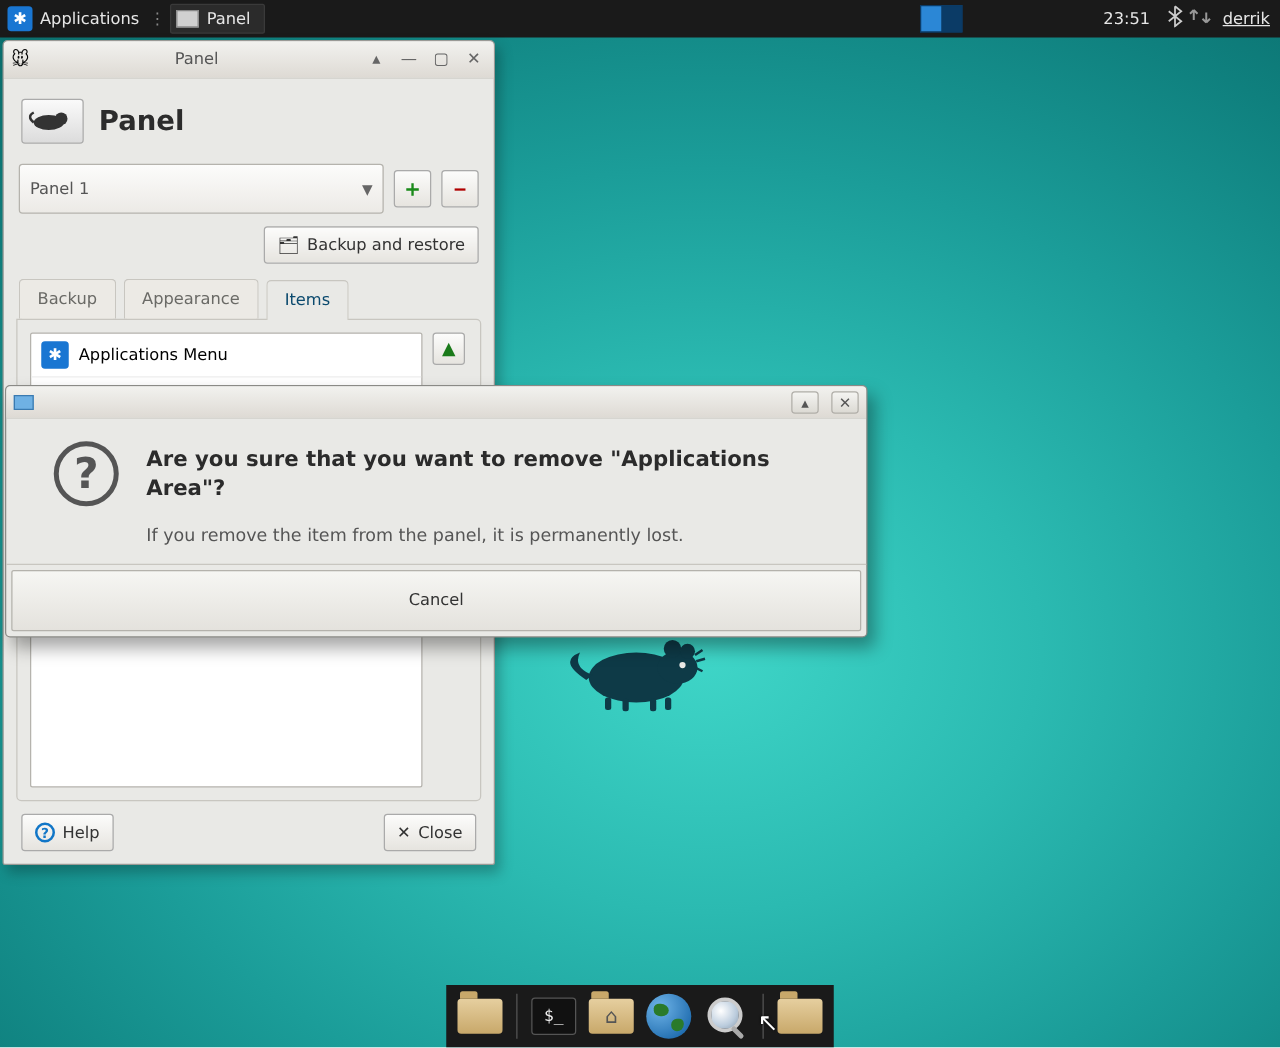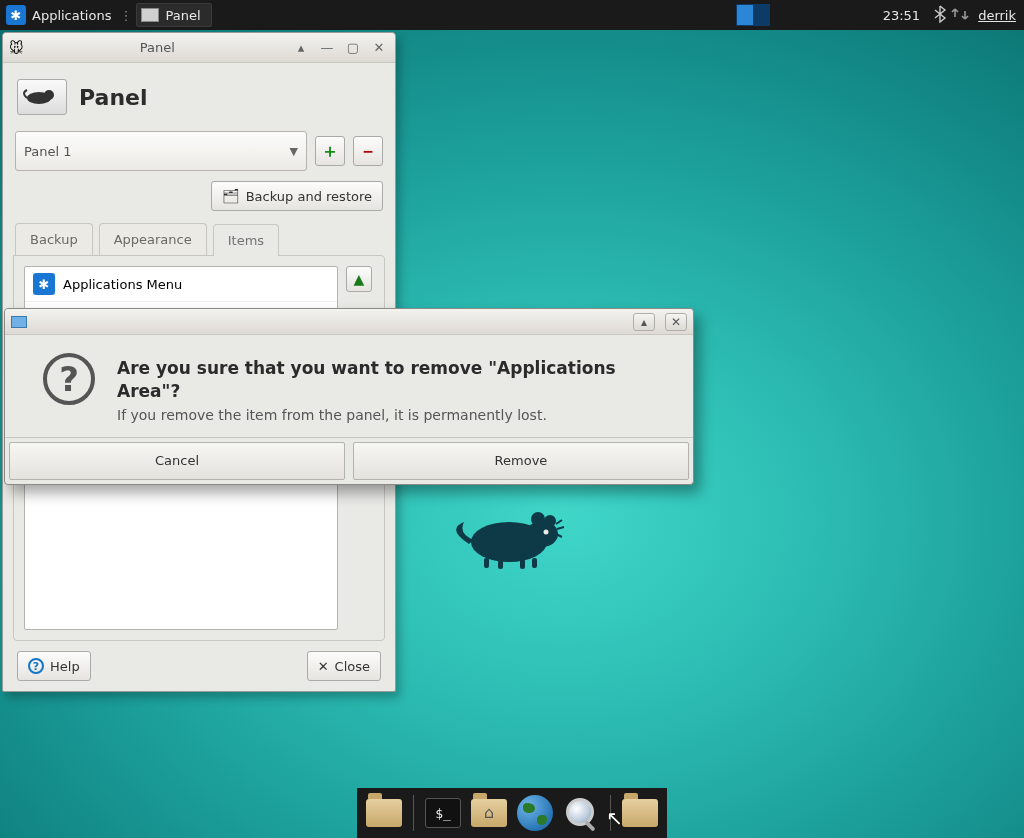--- a/index.html
+++ b/index.html
@@ -81,21 +81,21 @@
 .sq-btn { width:30px; height:30px; background:linear-gradient(#fcfcfb,#e6e4df); border:1px solid #aaa; border-radius:3px; display:flex; align-items:center; justify-content:center; cursor:pointer; font-weight:bold; }
 .sq-btn.add { color:#1a8a1a; font-size:18px; }
 .sq-btn.del { color:#b00000; font-size:18px; }
 
 .backup-row { display:flex; justify-content:flex-end; padding:4px 2px 12px 2px; }
 .btn { height:30px; padding:0 10px; background:linear-gradient(#fcfcfb,#e6e4df); border:1px solid #aaa; border-radius:3px; display:flex; align-items:center; gap:6px; cursor:pointer; color:#333; }
 .btn .ico { font-size:14px; }
 
 .tabs { display:flex; gap:6px; padding:0 2px; }
 .tab { padding:8px 14px; border:1px solid #c8c6c0; border-bottom:none; border-radius:4px 4px 0 0; color:#6a6a66; background:#eceae5; cursor:pointer; }
-.tab.active { background:#e9e9e6; color:#737373; position:relative; top:1px; }
+.tab.active { background:#e9e9e6; color:#0c4a6e; position:relative; top:1px; }
 .tab-sheet { border:1px solid #c8c6c0; border-radius:0 4px 4px 4px; flex:1; padding:10px; display:flex; gap:8px; background:#e9e9e6; }
 .items-list { flex:1; background:#fff; border:1px solid #b5b3ad; border-radius:2px; min-height:330px; }
 .items-list .row { display:flex; align-items:center; gap:8px; padding:6px 8px; border-bottom:1px solid #eee; }
 .items-list .row .ic { width:22px; height:22px; background:#1976d2; border-radius:3px; display:flex; align-items:center; justify-content:center; color:#fff; font-size:13px; }
 .items-side { width:28px; display:flex; flex-direction:column; gap:6px; }
 .items-side .mini-btn { width:26px; height:26px; background:linear-gradient(#fcfcfb,#e6e4df); border:1px solid #aaa; border-radius:3px; display:flex; align-items:center; justify-content:center; cursor:pointer; color:#1a7a1a; font-size:14px; }
 
 .footer-row { display:flex; justify-content:space-between; padding:10px 4px 2px 4px; }
 .footer-row .btn { }
 .footer-row .help-ico { color:#1176c7; font-weight:bold; border:2px solid #1176c7; width:16px; height:16px; border-radius:50%; display:inline-flex; align-items:center; justify-content:center; font-size:11px; }
@@ -111,23 +111,23 @@
   border-bottom:1px solid #c8c6c0; display:flex; align-items:center; padding:0 6px; gap:6px;
   border-radius:4px 4px 0 0;
 }
 .titlebar2 .t2-icon { width:16px; height:12px; background:#6fb1e4; border:1px solid #3a7ab0; }
 .titlebar2 .t2-flex { flex:1; }
 .titlebar2 .t2-btn { width:22px; height:18px; display:flex; align-items:center; justify-content:center; background:linear-gradient(#f4f4f1,#dcdad4); border:1px solid #b0aea8; border-radius:3px; color:#555; cursor:pointer; font-size:12px; margin-left:4px; }
 .confirm-body { padding:18px 20px 14px 20px; display:flex; gap:22px; align-items:flex-start; }
 .q-icon { width:52px; height:52px; border:4px solid #555; border-radius:50%; display:flex; align-items:center; justify-content:center; color:#555; font-size:34px; font-weight:bold; flex-shrink:0; margin-left:18px; }
 .confirm-text { padding-top:4px; }
 .confirm-text .h { font-size:17px; font-weight:bold; color:#2b2b2b; line-height:1.35; }
-.confirm-text .s { margin-top:4px; color:#555; font-size:14px; }
+.confirm-text .s { margin-top:18px; color:#555; font-size:14px; }
 .confirm-actions { display:flex; border-top:1px solid #c8c6c0; }
-.confirm-actions .abtn { flex:1; height:38px; display:flex; align-items:center; justify-content:center; background:linear-gradient(#f6f6f3,#e4e2dd); border:1px solid #b4b2ac; margin:4px; border-radius:2px; cursor:pointer; color:#333; }
+.confirm-actions .abtn { flex:1; height:49px; display:flex; align-items:center; justify-content:center; background:linear-gradient(#f6f6f3,#e4e2dd); border:1px solid #b4b2ac; margin:4px; border-radius:2px; cursor:pointer; color:#333; }
 </style>
 </head>
 <body>
 
 <div class="desktop"></div>
 
 <div class="mouse-sil">
   <svg viewBox="0 0 120 70">
     <g fill="#0e3a47">
       <ellipse cx="55" cy="38" rx="38" ry="20"></ellipse>
@@ -250,21 +250,20 @@
   </div>
   <div class="confirm-body">
     <div class="q-icon">?</div>
     <div class="confirm-text">
       <div class="h">Are you sure that you want to remove "Applications Area"?</div>
       <div class="s">If you remove the item from the panel, it is permanently lost.</div>
     </div>
   </div>
   <div class="confirm-actions">
     <div class="abtn">Cancel</div>
-    <div class="abtn">Remove</div>
   </div>
 </div>
 
 <div class="dock">
   <div class="d-item">
       <div class="folder"></div>
     </div>
   <div class="d-sep"></div>
   <div class="d-item">
       <div class="term">$_</div>

